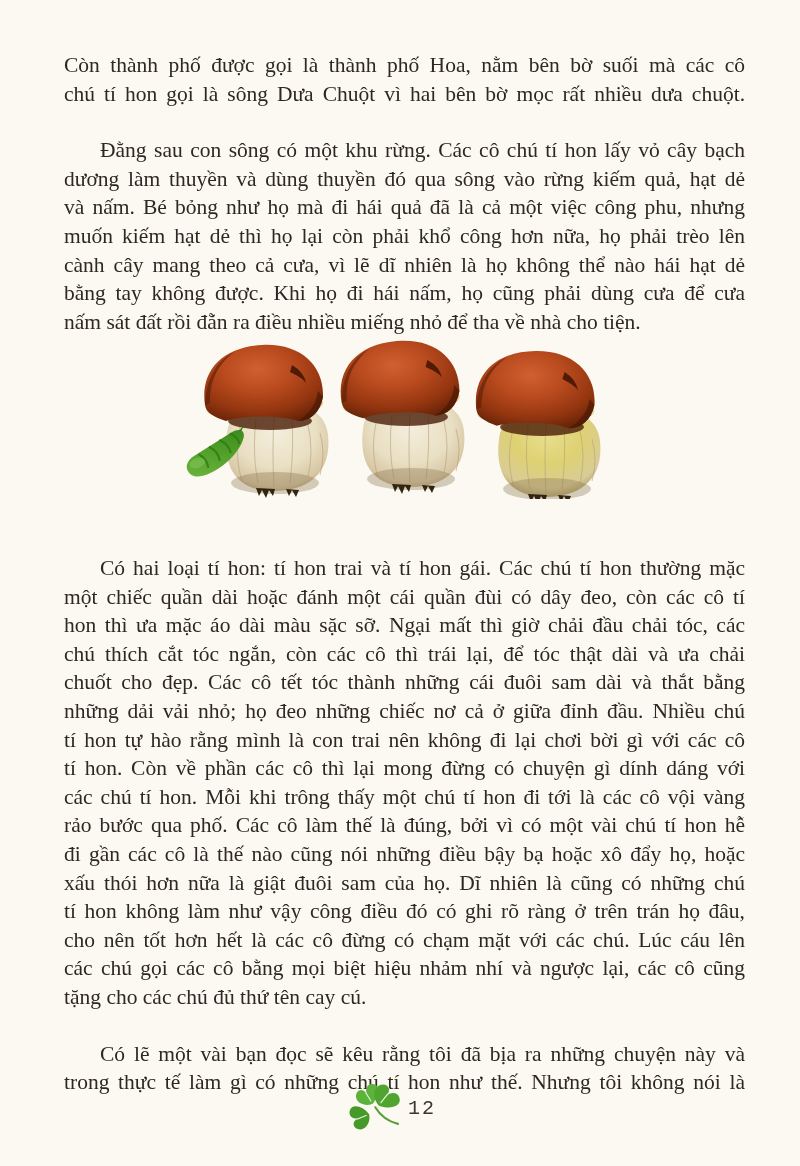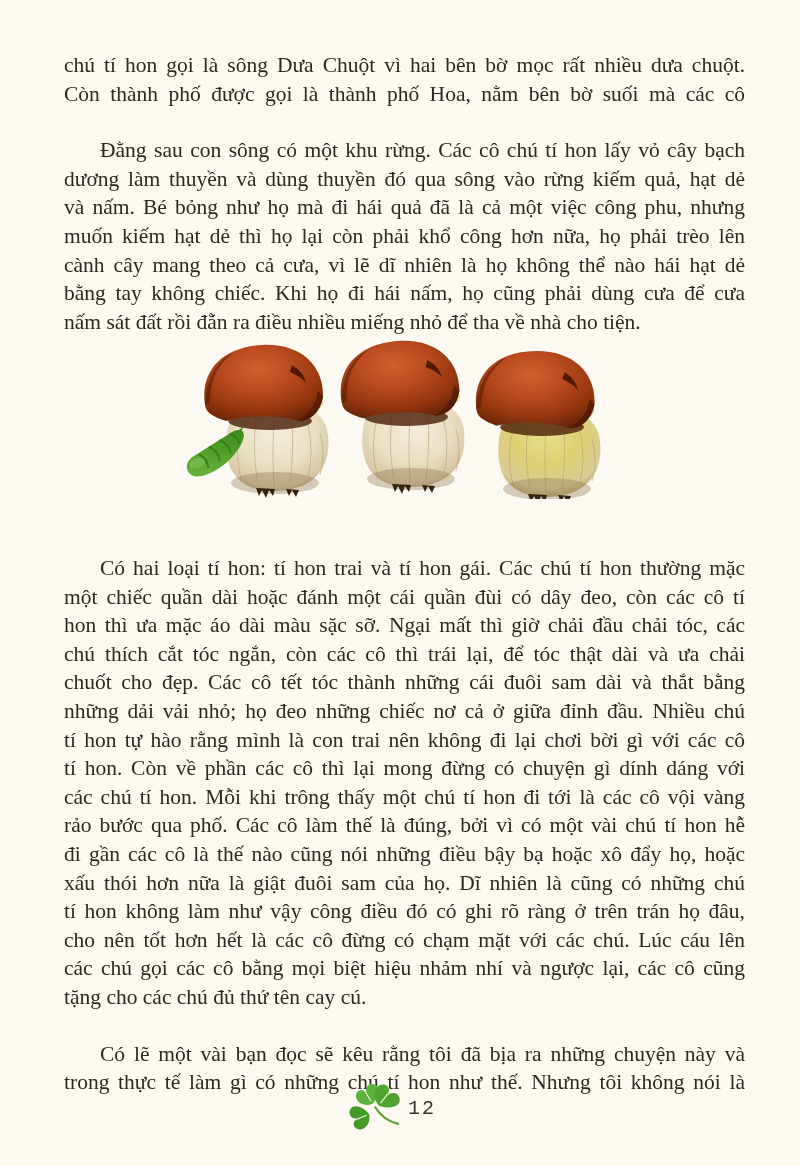--- a/index.html
+++ b/index.html
@@ -32,28 +32,28 @@
     font-family:"Liberation Mono","DejaVu Sans Mono",monospace;
     font-size:20px;letter-spacing:2px;color:#3b352c;
   }
 </style>
 </head>
 <body>
 
 <div class="page">
 
   <div class="textblock tb1">
+    <div class="line">Còn thành phố được gọi là thành phố Hoa, nằm bên bờ suối mà các cô</div>
     <div class="line">chú tí hon gọi là sông Dưa Chuột vì hai bên bờ mọc rất nhiều dưa chuột.</div>
-    <div class="line">Còn thành phố được gọi là thành phố Hoa, nằm bên bờ suối mà các cô</div>
     <div class="line indent">Đằng sau con sông có một khu rừng. Các cô chú tí hon lấy vỏ cây bạch</div>
     <div class="line">dương làm thuyền và dùng thuyền đó qua sông vào rừng kiếm quả, hạt dẻ</div>
     <div class="line">và nấm. Bé bỏng như họ mà đi hái quả đã là cả một việc công phu, nhưng</div>
     <div class="line">muốn kiếm hạt dẻ thì họ lại còn phải khổ công hơn nữa, họ phải trèo lên</div>
     <div class="line">cành cây mang theo cả cưa, vì lẽ dĩ nhiên là họ không thể nào hái hạt dẻ</div>
-    <div class="line">bằng tay không chiếc. Khi họ đi hái nấm, họ cũng phải dùng cưa để cưa</div>
+    <div class="line">bằng tay không được. Khi họ đi hái nấm, họ cũng phải dùng cưa để cưa</div>
     <div class="line last">nấm sát đất rồi đẵn ra điều nhiều miếng nhỏ để tha về nhà cho tiện.</div>
   </div>
 
   <div class="illustration">
     <svg width="440" height="166" viewBox="0 0 440 166">
       <defs>
         <radialGradient id="capG" cx="45%" cy="32%" r="78%">
           <stop offset="0%" stop-color="#d06030"></stop>
           <stop offset="38%" stop-color="#b84a1e"></stop>
           <stop offset="72%" stop-color="#93350f"></stop>

